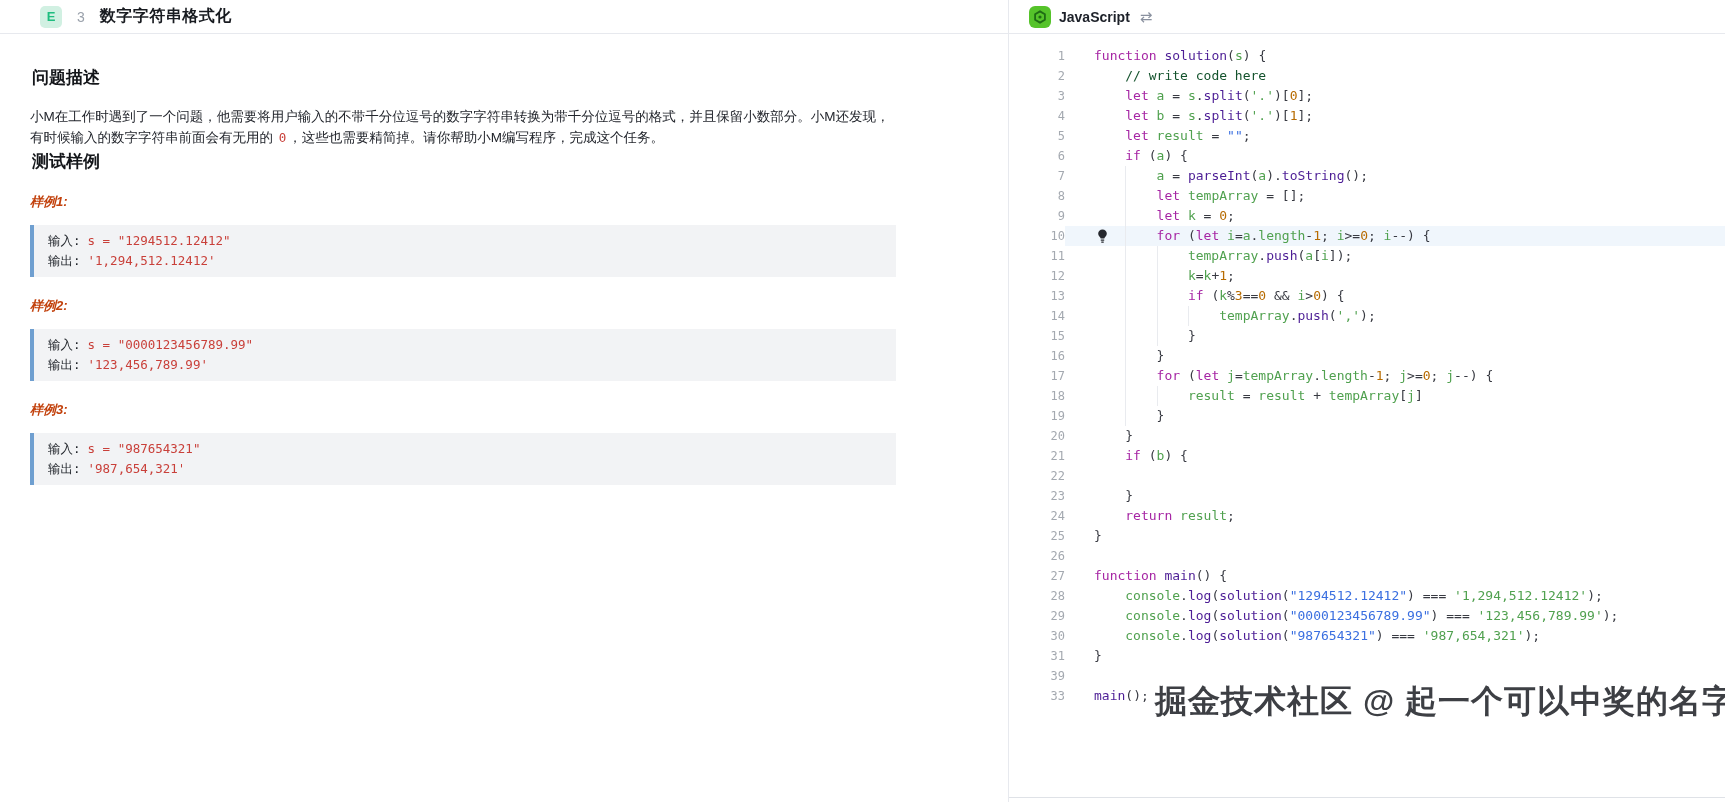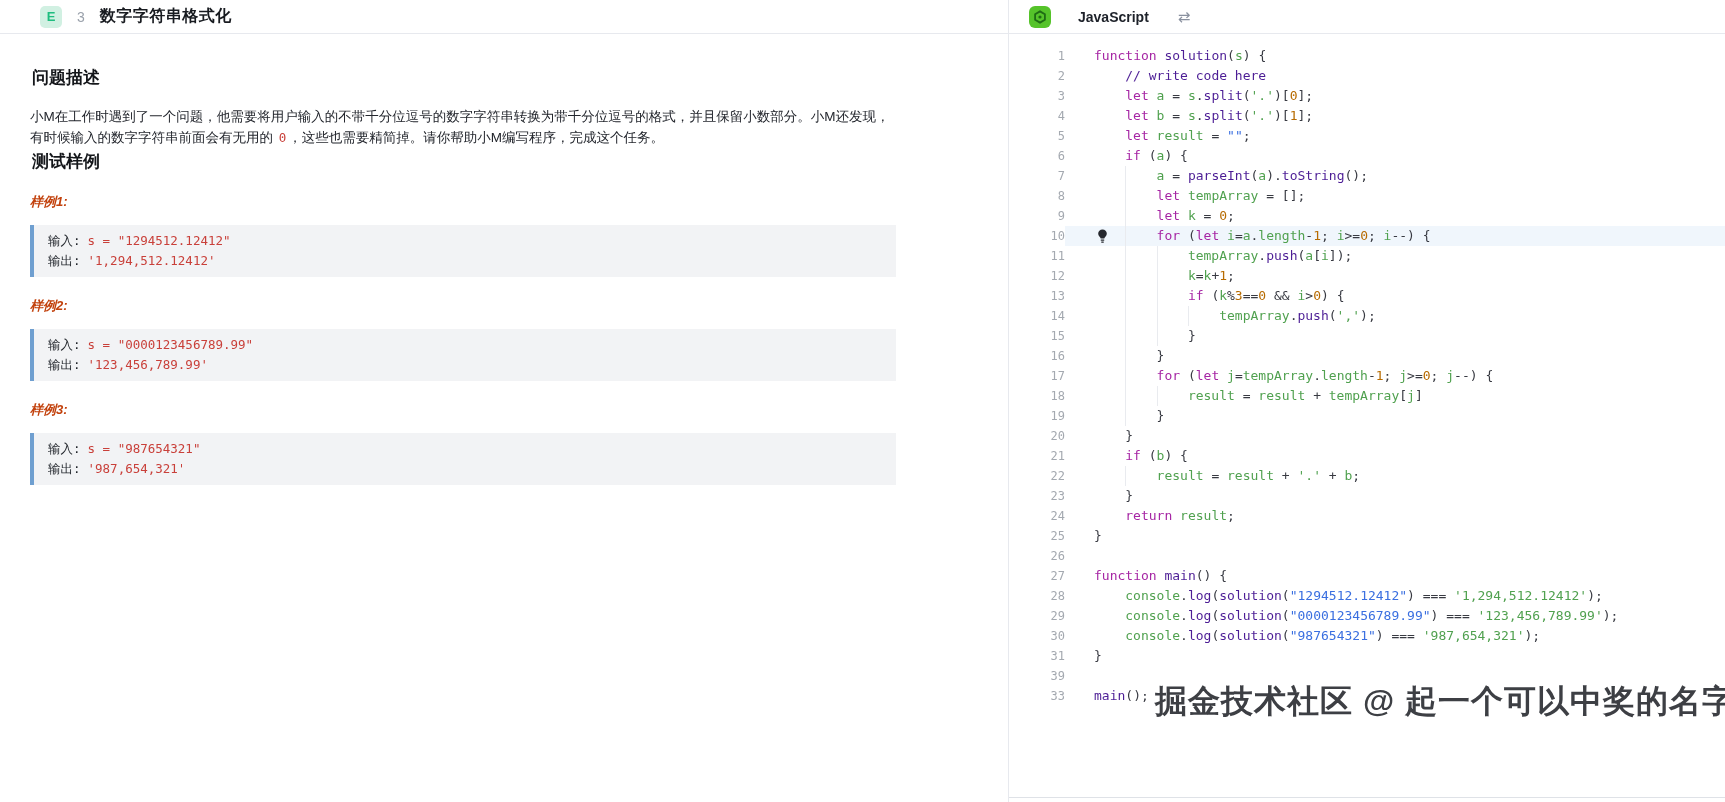--- a/index.html
+++ b/index.html
@@ -11,21 +11,21 @@
   }
 
   
   .panel-left  { position: absolute; top: 0; left: 0; width: 1008px; height: 802px; background: #fff; }
   .panel-right { position: absolute; top: 0; left: 1008px; right: 0; bottom: 0; background: #fff;
                  border-left: 1px solid #e7e9ee; }
 
   
   .hdr { height: 34px; display: flex; align-items: center; border-bottom: 1px solid #e7e9ee; background: #fff; }
   .panel-left  .hdr { padding-left: 40px; gap: 15px; }
-  .panel-right .hdr { padding-left: 20px; gap: 27px; }
+  .panel-right .hdr { padding-left: 20px; gap: 8px; }
 
   .badge-e {
     width: 22px; height: 22px; border-radius: 5px;
     background: var(--badge-bg, #d1f0e2); color: var(--badge-text, #1fbd7f);
     font-weight: bold; font-size: 13px; display: flex; align-items: center; justify-content: center;
   }
   .prob-index { color: #9aa1ab; font-size: 14px; }
   .prob-title { font-size: 16px; font-weight: bold; color: #181b20; letter-spacing: .5px; }
 
   .lang-icon { width: 22px; height: 22px; display: flex; align-items: center; justify-content: center; }
@@ -57,21 +57,21 @@
   .bulb { position: absolute; left: 88px; top: 3px; width: 11px; height: 15px; z-index: 2; }
 
   .ind { display: inline-block; width: 4ch; height: 20px; vertical-align: top; }
   .ind.g { border-left: 1px solid #e9ebef; }
 
   .cm-kw  { color: #a626a4; }
   .cm-fn  { color: #4c1d95; }
   .cm-s2  { color: #3a6fe0; }
   .cm-s1  { color: #50a14f; }
   .cm-num { color: #b76b01; }
-  .cm-cm  { color: #4c1d95; }
+  .cm-cm  { color: #14532d; }
   .cm-id  { color: #50a14f; }
   .cm-p   { color: #383a42; }
 
   .watermark {
     position: absolute; left: 146px; top: 680px; font-size: 32px; font-weight: bold;
     color: #3d3f44; letter-spacing: 1px; white-space: nowrap; pointer-events: none; z-index: 5;
     text-shadow: -1px -1px 0 #fff, 1px -1px 0 #fff, -1px 1px 0 #fff, 1px 1px 0 #fff, 2px 2px 3px rgba(255,255,255,.85);
   }
   .editor-bottom-line { position: absolute; left: 0; right: 0; bottom: 4px; height: 1px; background: #dfe2e7; }
 </style>
@@ -228,21 +228,20 @@
           <span class="code"><span class="ind"></span><span class="cm-p">}</span></span>
         </div>
         <div class="cm-line">
           <span class="ln">21</span>
           <span class="gut"></span>
           <span class="code"><span class="ind"></span><span class="cm-kw">if</span> <span class="cm-p">(</span><span class="cm-id">b</span><span class="cm-p">)</span> <span class="cm-p">{</span></span>
         </div>
         <div class="cm-line">
           <span class="ln">22</span>
           <span class="gut"></span>
-          <span class="code"><span class="ind"></span><span class="ind g"></span><span class="cm-id">result</span> <span class="cm-p">=</span> <span class="cm-id">result</span> <span class="cm-p">+</span> <span class="cm-s1">'.'</span> <span class="cm-p">+</span> <span class="cm-id">b</span><span class="cm-p">;</span></span>
         </div>
         <div class="cm-line">
           <span class="ln">23</span>
           <span class="gut"></span>
           <span class="code"><span class="ind"></span><span class="cm-p">}</span></span>
         </div>
         <div class="cm-line">
           <span class="ln">24</span>
           <span class="gut"></span>
           <span class="code"><span class="ind"></span><span class="cm-kw">return</span> <span class="cm-id">result</span><span class="cm-p">;</span></span>

